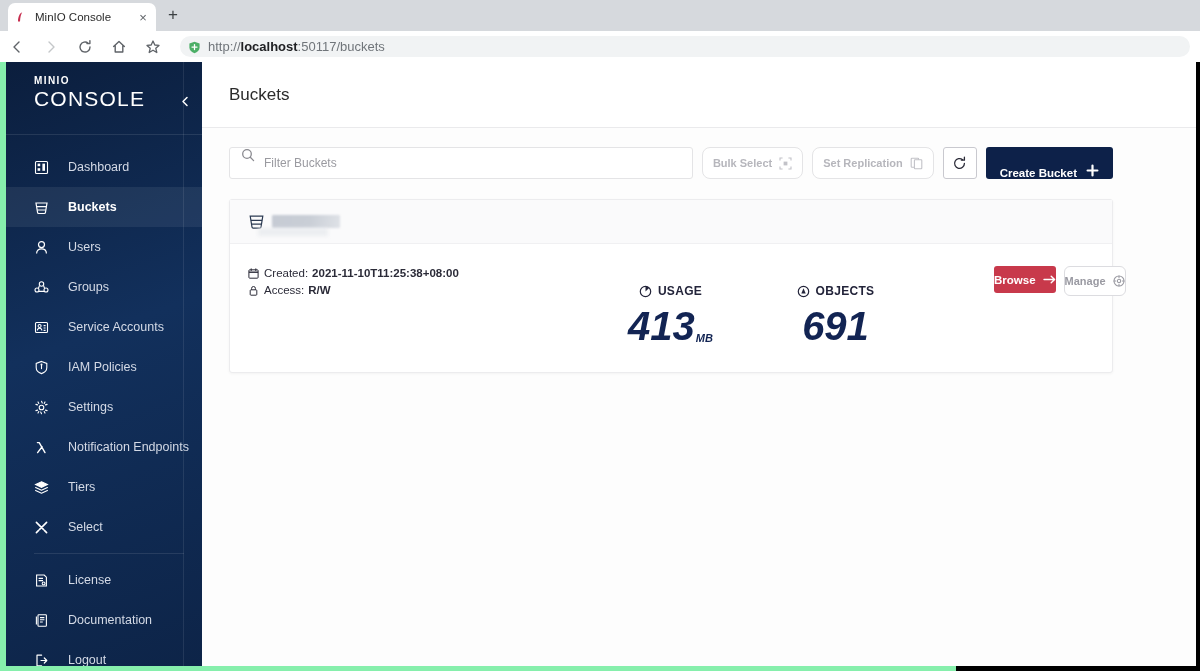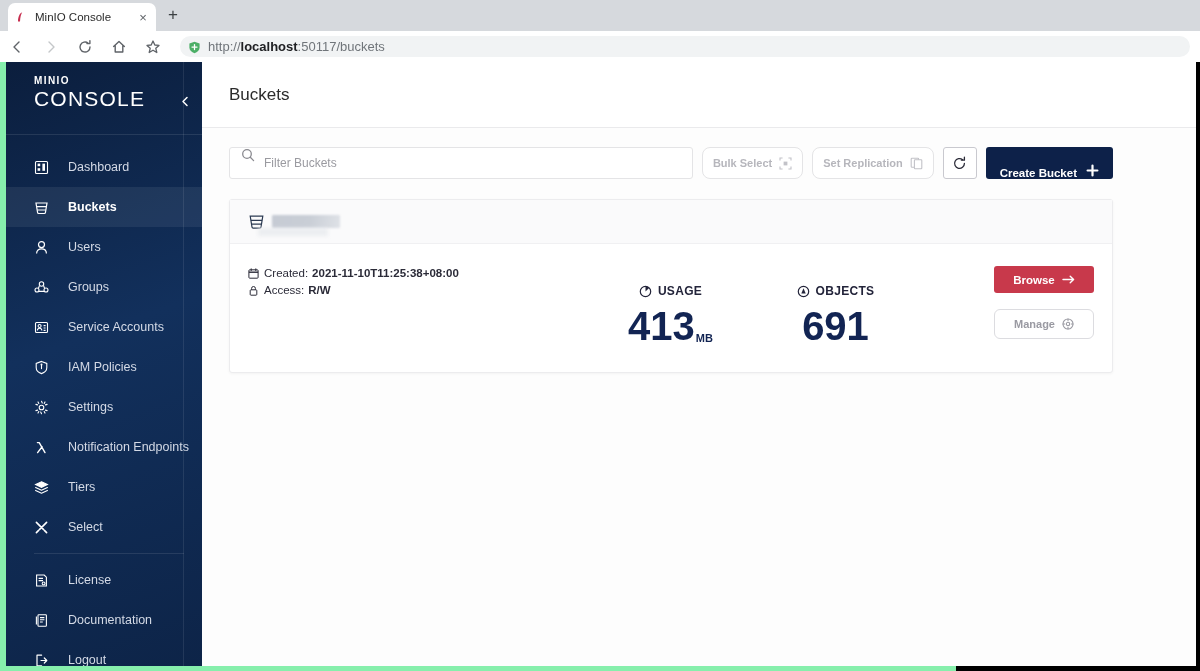--- a/index.html
+++ b/index.html
@@ -283,30 +283,30 @@
     display: flex; align-items: center; justify-content: center; gap: 6px;
     font-size: 12px; font-weight: 700; letter-spacing: 0.3px;
     color: #23243a;
   }
   .stat-head .s-icon { display: flex; color: #23243a; }
   .stat-head .s-icon svg { display: block; }
   .stat-value {
     margin-top: 8px;
     font-size: 40px; font-weight: 700; color: #122453;
     line-height: 1;
-    display: flex; align-items: flex-start; justify-content: center;
+    display: flex; align-items: flex-start; justify-content: center; font-style: italic;
   }
   .stat-unit {
     font-size: 11px; font-weight: 700; color: #122453;
     margin-left: 1px; align-self: flex-end; padding-bottom: 2px;
   }
 
   #btn-col {
     margin-left: auto; width: 100px; flex: 0 0 auto;
-    display: flex; flex-direction: column; gap: 16px;
+    display: flex; flex-direction: row; gap: 8px;
     padding-top: 4px;
   }
   #browse-btn {
     height: 27px;
     background: #c8394b;
     border-radius: 3px;
     display: flex; align-items: center; justify-content: center; gap: 7px;
     color: #ffffff; font-size: 11.5px; font-weight: 600;
   }
   #manage-btn {

